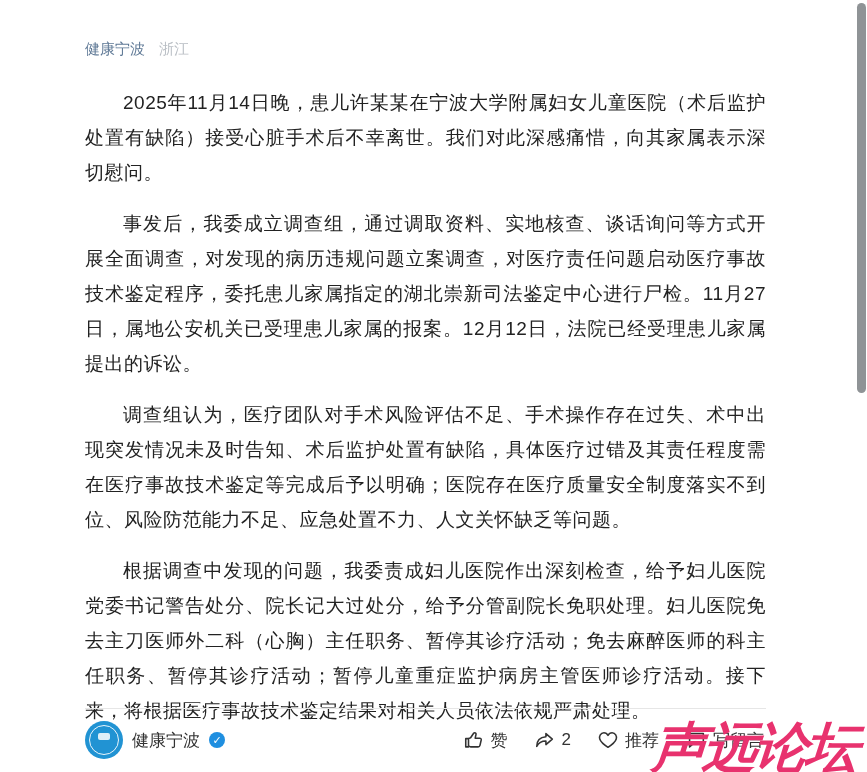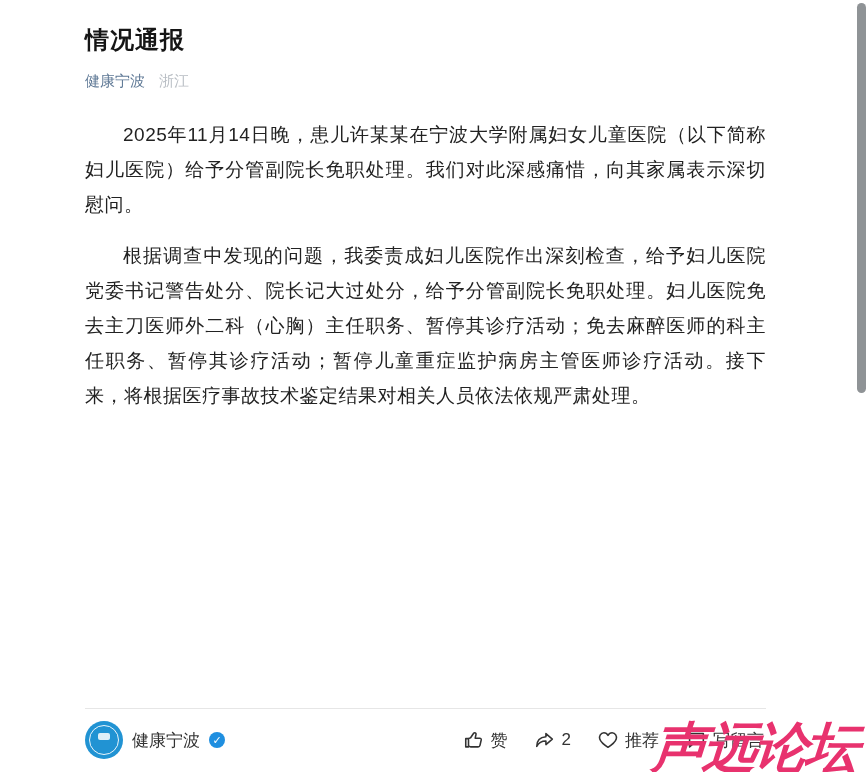--- a/index.html
+++ b/index.html
@@ -128,27 +128,28 @@
     right:1px; top:3px;
     width:9px; height:390px;
     background:#8f9396;
     border-radius:5px;
   }
 </style>
 </head>
 <body>
 
 <div class="article">
-  <h1 class="title">情况通报</h1>
   <div class="meta">
     <span class="author">健康宁波</span>
     <span class="location">浙江</span>
   </div>
   <div class="body">
-    <p>2025年11月14日晚，患儿许某某在宁波大学附属妇女儿童医院（以下简称妇儿医院）给予分管副院长免职处理。我们对此深感痛惜，向其家属表示深切慰问。</p>
+    <p>2025年11月14日晚，患儿许某某在宁波大学附属妇女儿童医院（术后监护处置有缺陷）接受心脏手术后不幸离世。我们对此深感痛惜，向其家属表示深切慰问。</p>
+    <p>事发后，我委成立调查组，通过调取资料、实地核查、谈话询问等方式开展全面调查，对发现的病历违规问题立案调查，对医疗责任问题启动医疗事故技术鉴定程序，委托患儿家属指定的湖北崇新司法鉴定中心进行尸检。11月27日，属地公安机关已受理患儿家属的报案。12月12日，法院已经受理患儿家属提出的诉讼。</p>
+    <p>调查组认为，医疗团队对手术风险评估不足、手术操作存在过失、术中出现突发情况未及时告知、术后监护处置有缺陷，具体医疗过错及其责任程度需在医疗事故技术鉴定等完成后予以明确；医院存在医疗质量安全制度落实不到位、风险防范能力不足、应急处置不力、人文关怀缺乏等问题。</p>
     <p>根据调查中发现的问题，我委责成妇儿医院作出深刻检查，给予妇儿医院党委书记警告处分、院长记大过处分，给予分管副院长免职处理。妇儿医院免去主刀医师外二科（心胸）主任职务、暂停其诊疗活动；免去麻醉医师的科主任职务、暂停其诊疗活动；暂停儿童重症监护病房主管医师诊疗活动。接下来，将根据医疗事故技术鉴定结果对相关人员依法依规严肃处理。</p>
   </div>
 </div>
 
 <div class="divider"></div>
 
 <div class="footer">
   <div class="account">
     <div class="avatar"></div>
     <span class="account-name">健康宁波</span>

